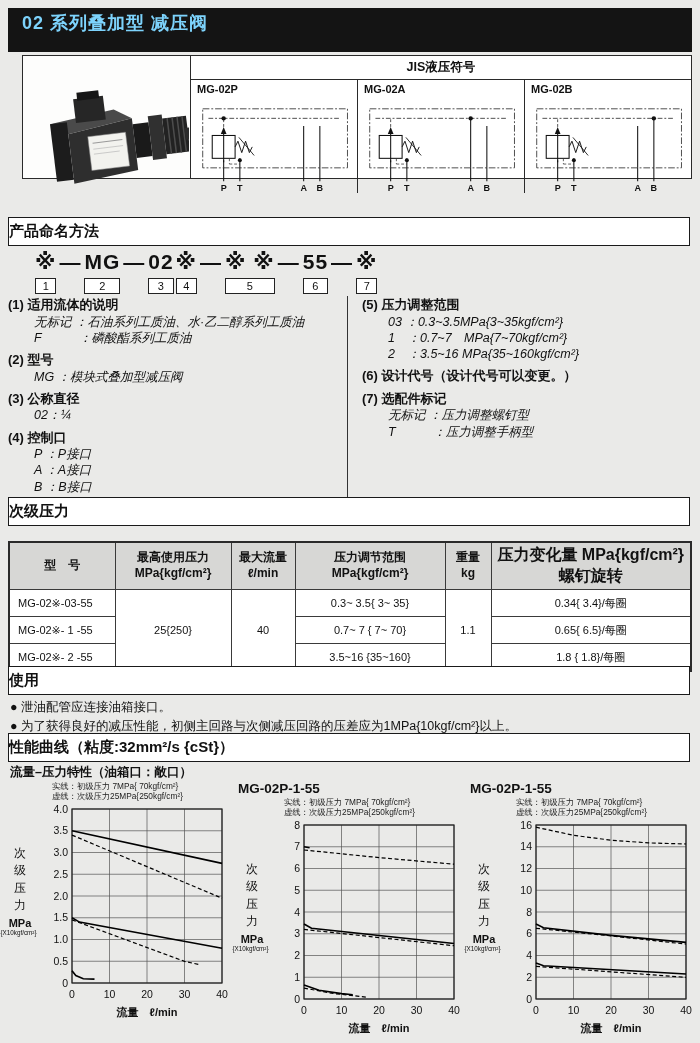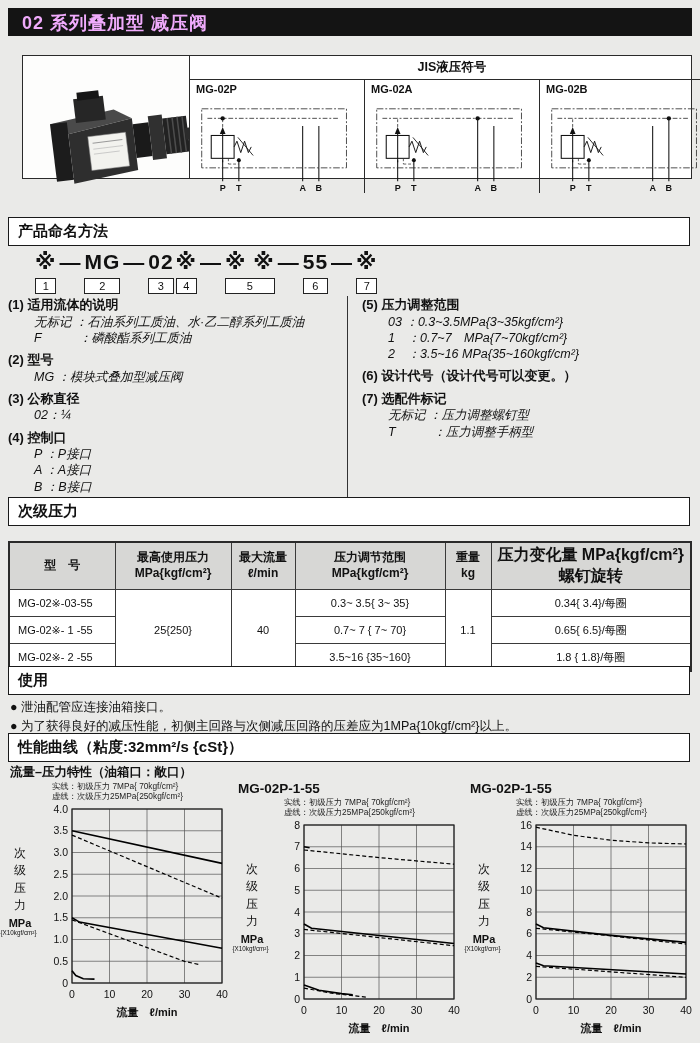--- a/index.html
+++ b/index.html
@@ -1,31 +1,31 @@
 <!DOCTYPE html>
 <html><head>
 <meta charset="utf-8">
 <style>
   html,body{margin:0;padding:0;}
   body{width:700px;height:1043px;background:#eaeae8;font-family:"Liberation Sans","DejaVu Sans",sans-serif;color:#111;position:relative;overflow:hidden;}
   .abs{position:absolute;}
   
-  .title-bar{left:8px;top:8px;width:684px;height:28px;background:#141414;color:#f0abfc;font-size:18px;font-weight:bold;line-height:30px;padding-left:14px;box-sizing:border-box;letter-spacing:1px;}
+  .title-bar{left:8px;top:8px;width:684px;height:44px;background:#141414;color:#7dd3fc;font-size:18px;font-weight:bold;line-height:30px;padding-left:14px;box-sizing:border-box;letter-spacing:1px;}
   
   .figure-box{left:22px;top:55px;width:670px;height:124px;background:#fff;border:1px solid #2a2a2a;display:flex;box-sizing:border-box;}
   .photo-cell{width:168px;border-right:1px solid #2a2a2a;position:relative;background:#fdfdfc;}
   .jis-wrap{flex:1;display:flex;flex-direction:column;}
   .jis-header{height:23px;border-bottom:1px solid #2a2a2a;text-align:center;font-size:12.5px;font-weight:bold;line-height:23px;}
   .jis-cols{flex:1;display:flex;}
-  .sym-cell{flex:1;border-right:1px solid #2a2a2a;position:relative;padding:3px 8px 0 6px;box-sizing:border-box;}
+  .sym-cell{flex:1;border-right:1px solid #2a2a2a;position:relative;padding:3px 0 0 6px;box-sizing:border-box;}
   .sym-cell:last-child{border-right:none;}
   .sym-label{font-size:11px;font-weight:bold;}
   .jis-symbol{display:block;margin:2px auto 0;}
   
-  .sec-header{left:8px;width:682px;height:29px;background:#fff;border:1px solid #1a1a1a;box-sizing:border-box;font-size:15px;font-weight:bold;line-height:26px;padding-left:9px;}
+  .sec-header{left:8px;width:682px;height:29px;background:#fff;border:1px solid #1a1a1a;box-sizing:border-box;font-size:15px;font-weight:bold;line-height:26px;}
   
   .code-row{left:34px;top:250px;display:flex;align-items:flex-start;}
   .code-part{display:flex;flex-direction:column;align-items:center;margin:0 1px;}
   .code-text{font-size:21px;font-weight:bold;letter-spacing:1px;line-height:24px;white-space:pre;}
   .code-box{border:1px solid #222;font-size:11px;line-height:14px;height:14px;align-self:stretch;text-align:center;margin-top:4px;background:#fff;}
   .code-part.dash .code-text{padding:0 1px;}
   
   .naming-cols{left:8px;top:296px;width:684px;display:flex;}
   .nm-left{width:340px;border-right:1px solid #333;padding-right:6px;box-sizing:border-box;}
   .nm-right{flex:1;padding-left:14px;}

